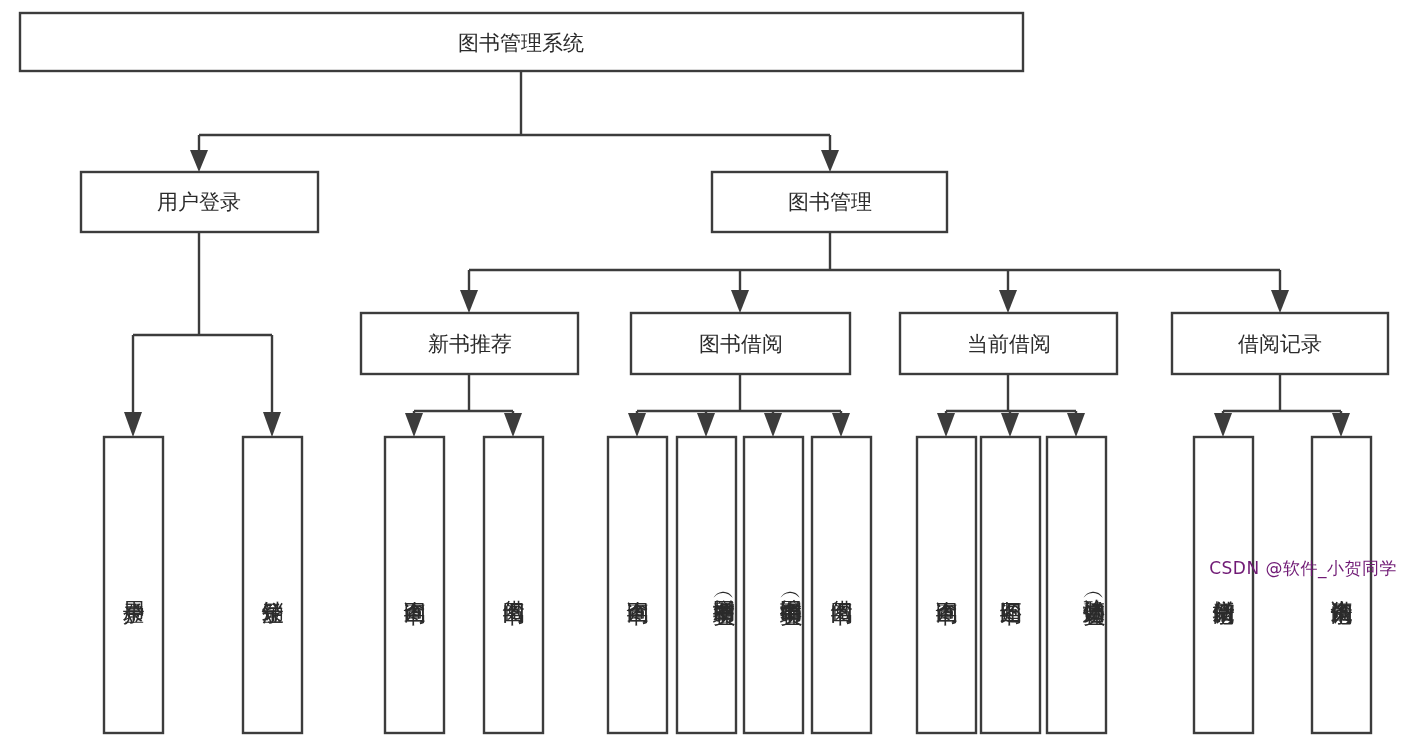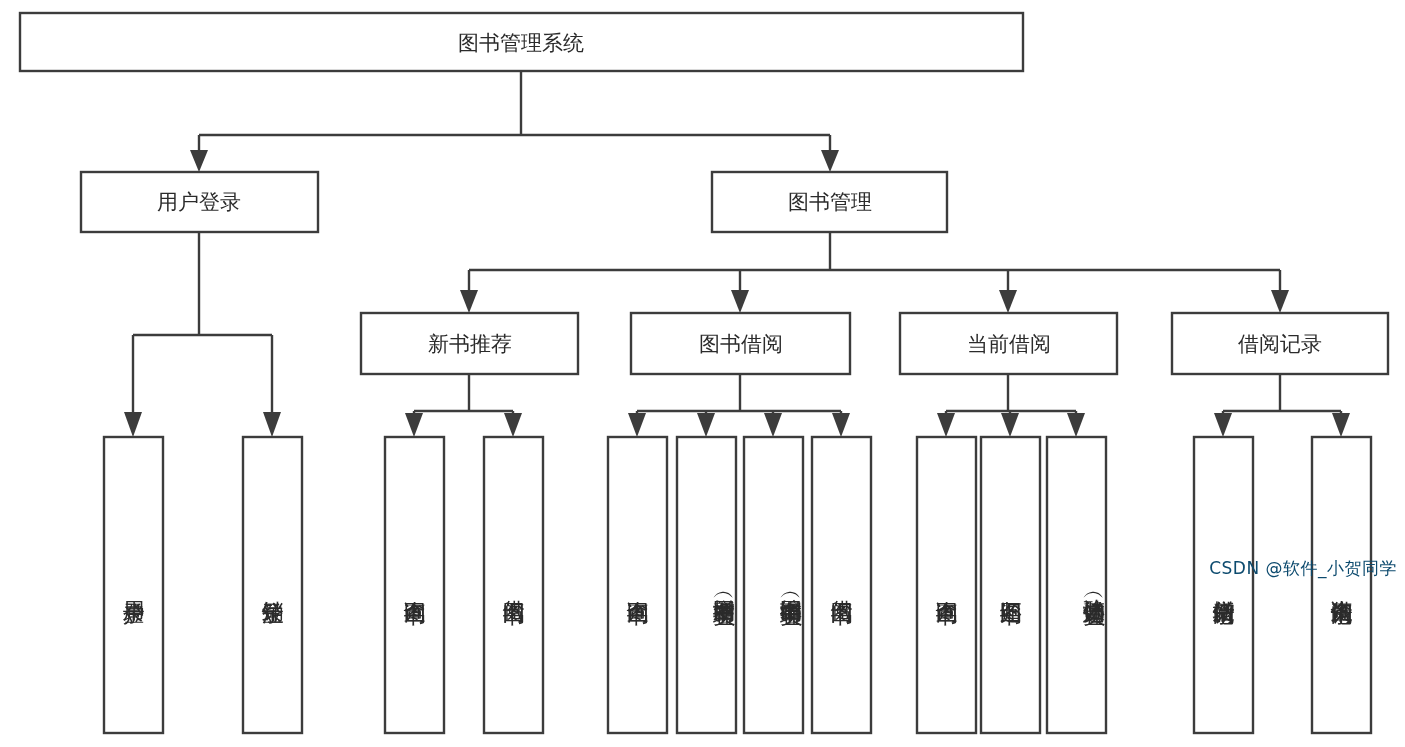--- a/index.html
+++ b/index.html
@@ -63,21 +63,21 @@
     align-items: center;
     justify-content: center;
     pointer-events: none;
   }
   .watermark {
     position: absolute;
     right: 8px;
     bottom: 4px;
     font-family: "DejaVu Sans", "Liberation Sans", sans-serif;
     font-size: 17px;
-    color: #0c4a6e;
+    color: #701a75;
     white-space: nowrap;
     letter-spacing: 0.5px;
   }
 </style>
 </head>
 <body>
 
 <div id="diagram-root">
 
   <svg id="flow" viewBox="0 0 1405 747">

